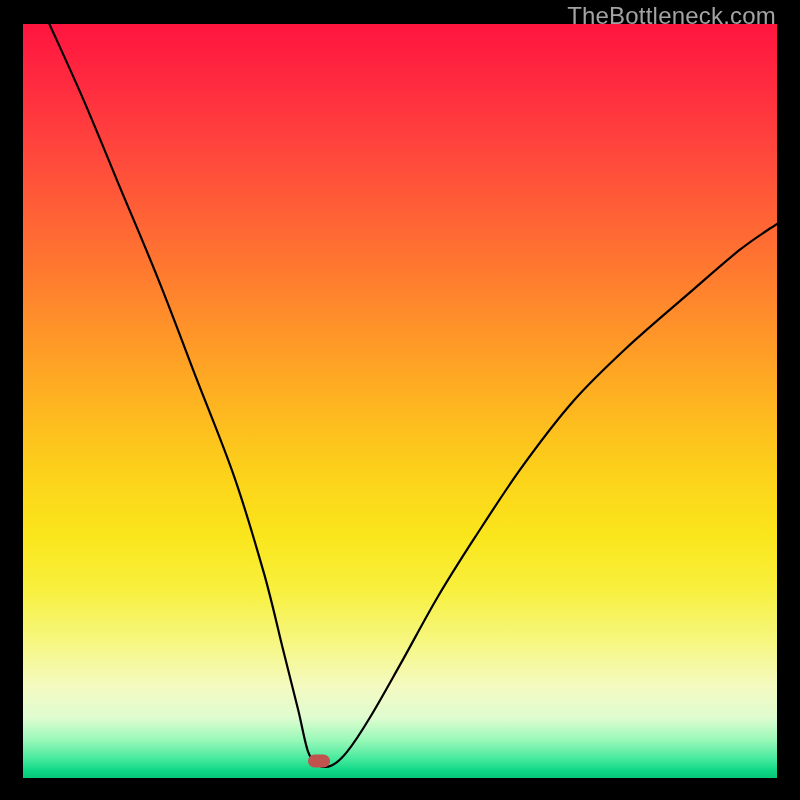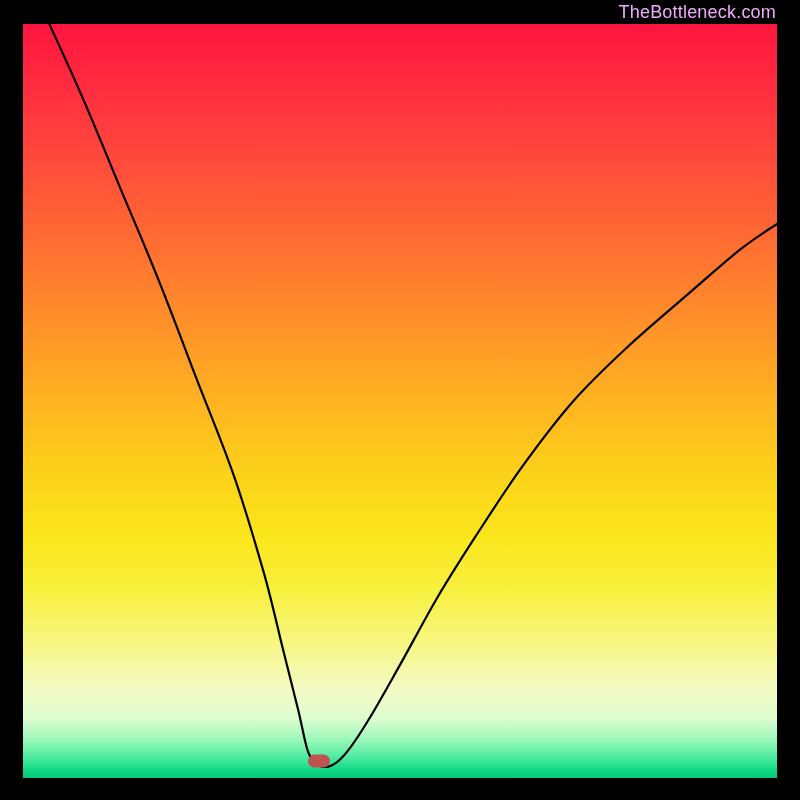--- a/index.html
+++ b/index.html
@@ -60,22 +60,22 @@
     width: 22px;
     height: 13px;
     background: #c1534e;
     border-radius: 7px;
     transform: translate(-50%, -50%);
   }
   .watermark {
     position: absolute;
     top: 2px;
     right: 24px;
-    color: #f0abfc;
-    font-size: 18px;
+    color: #a3a3a3;
+    font-size: 24px;
     font-weight: 500;
     letter-spacing: 0.2px;
     user-select: none;
   }
 </style>
 </head>
 <body>
 
 <div class="frame">
   <div class="gradient-bg"></div>

